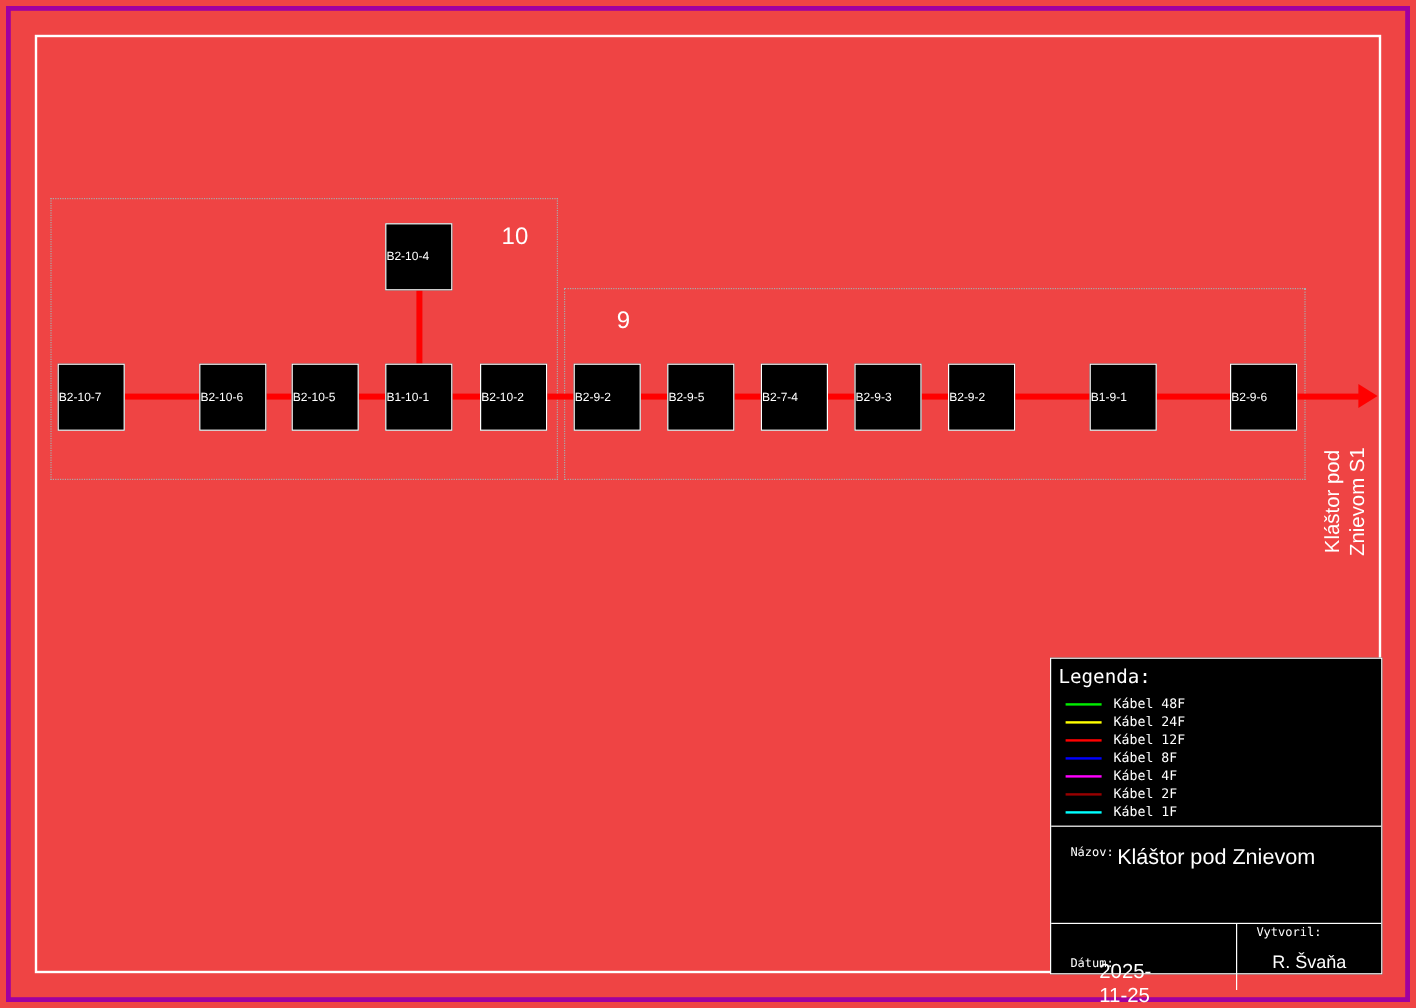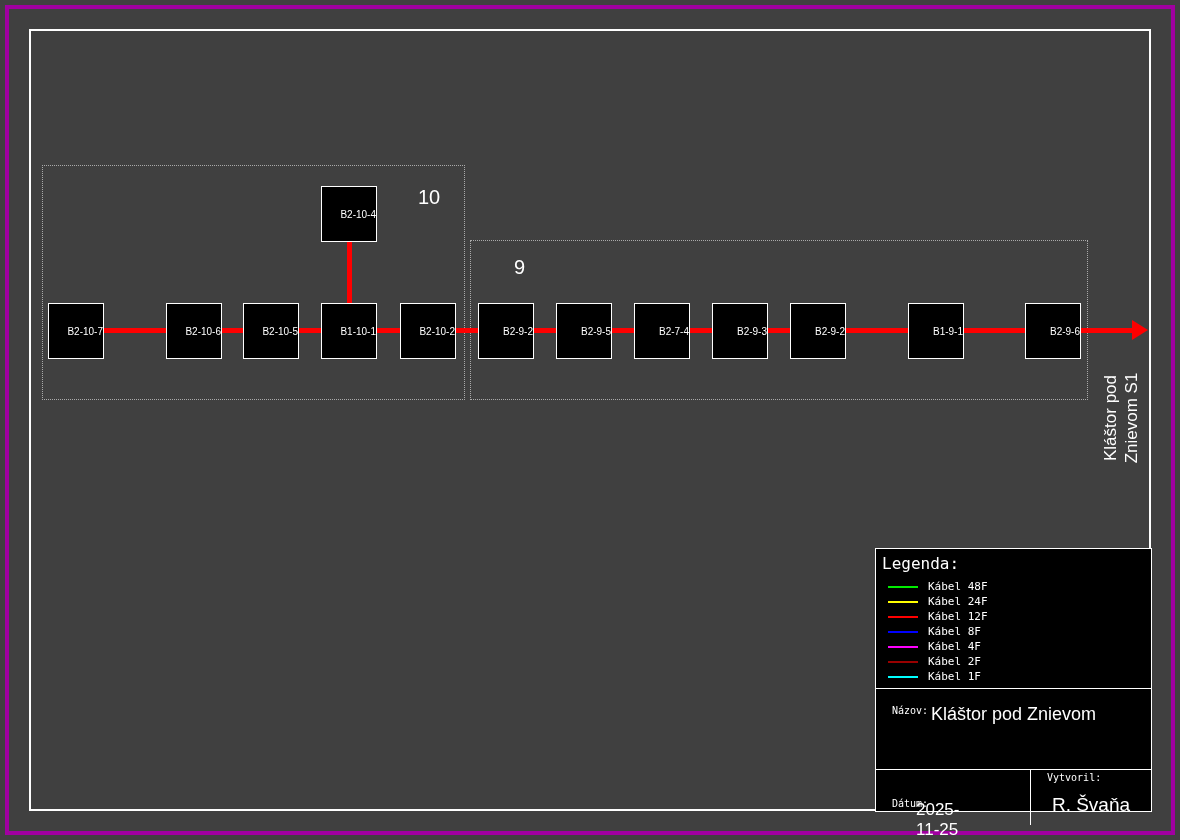--- a/index.html
+++ b/index.html
@@ -1,17 +1,17 @@
 <!DOCTYPE html>
 <html><head>
 <meta charset="utf-8">
 <style>
   html,body{margin:0;padding:0;background:#000;}
   .canvas{
-    position:relative;width:1180px;height:840px;background:#404040;overflow:hidden;
+    position:relative;width:1180px;height:840px;background:#ef4444;overflow:hidden;
     font-family:"Liberation Sans",sans-serif;color:#fff;
   }
   .frame-outer{
     position:absolute;left:5px;top:5px;width:1170px;height:830px;
     border:4px solid #a000a0;box-sizing:border-box;
   }
   .frame-inner{
     position:absolute;left:29px;top:29px;width:1122px;height:782px;
     border:2px solid #fff;box-sizing:border-box;
   }
@@ -28,21 +28,21 @@
   .cable.drop{left:347px;top:242px;width:5px;height:62px;}
   .arrowhead{
     position:absolute;left:1132px;top:320px;width:0;height:0;z-index:1;
     border-top:10px solid transparent;border-bottom:10px solid transparent;
     border-left:16px solid #ff0000;
   }
   
   .node{
     position:absolute;width:56px;height:56px;top:303px;
     border:1px solid #fff;background:#000;box-sizing:border-box;
-    display:flex;align-items:center;justify-content:flex-end;
+    display:flex;align-items:center;justify-content:flex-start;
     font-size:10px;color:#fff;z-index:2;white-space:nowrap;
   }
   .n0{left:48px}.n1{left:166px}.n2{left:243px}.n3{left:321px}.n4{left:400px}
   .n5{left:478px}.n6{left:556px}.n7{left:634px}.n8{left:712px}.n9{left:790px}
   .n10{left:908px}.n11{left:1025px}
   .n12{left:321px;top:186px}
   
   .arrow-label{
     position:absolute;left:1052px;top:396px;width:140px;height:44px;
     transform:rotate(-90deg);text-align:center;font-size:17px;line-height:21px;
@@ -72,21 +72,21 @@
     position:absolute;left:40px;top:4px;font-family:"Liberation Sans",sans-serif;font-size:17px;
   }
   .row-strany{flex:1;display:flex;}
   .cell-strany{width:90px;border-right:1px solid #fff;box-sizing:border-box;position:relative;}
   .cell-ver{flex:1;position:relative;}
   .strany-value{position:absolute;left:44px;top:2px;font-family:"Liberation Sans",sans-serif;font-size:16px;}
   .ver-value{position:absolute;left:32px;top:2px;font-family:"Liberation Sans",sans-serif;font-size:16px;}
   .tb-bottom-right{flex:1;position:relative;}
   .vytvoril-value{
     position:absolute;left:0;right:0;top:24px;text-align:center;
-    font-family:"Liberation Sans",sans-serif;font-size:19px;
+    font-family:"Liberation Sans",sans-serif;font-size:15px;
   }
 </style>
 </head>
 <body>
 
 <div class="canvas">
   <div class="frame-outer"></div>
   <div class="frame-inner"></div>
 
   <div class="group g10"></div>

